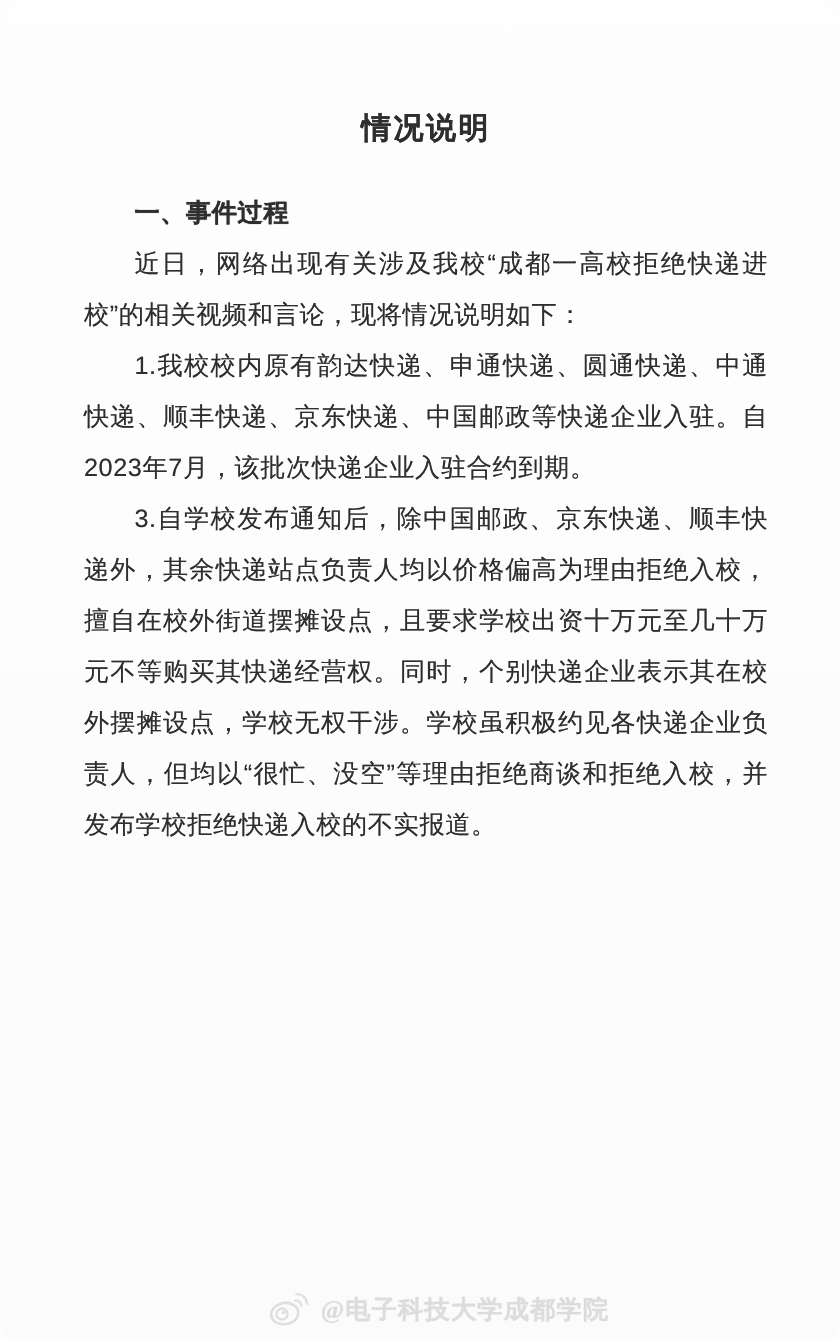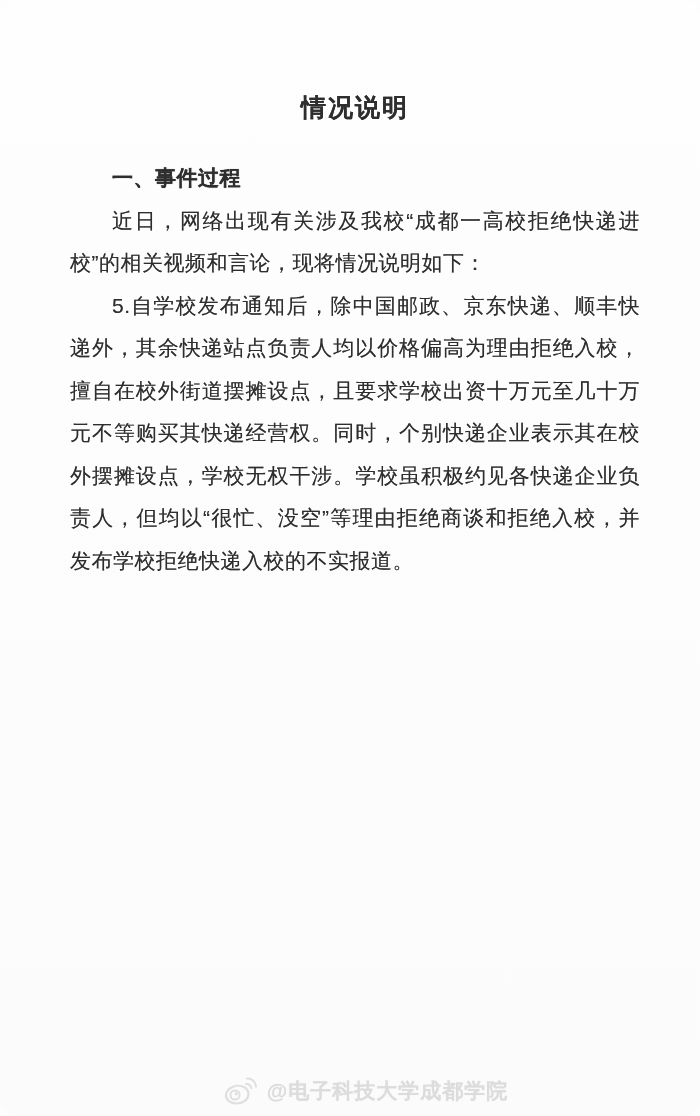--- a/index.html
+++ b/index.html
@@ -61,42 +61,44 @@
     align-items: center;
     gap: 9px;
     transform: translateX(16px);
   }
   .wm-text {
     font-size: 21px;
     letter-spacing: 1px;
     color: #dcdcdc;
     font-weight: 700;
     text-shadow: 0 0 1px rgba(220,220,220,0.6);
+    font-family: Liberation Serif, serif;
   }
   .wm-icon {
     width: 34px;
     height: 30px;
     flex: 0 0 auto;
   }
 </style>
 </head>
 <body>
 
 <div class="page">
   <div class="doc">
 
     <h1 class="doc-title">情况说明</h1>
 
     <p class="para heading">一、事件过程</p>
 
     <p class="para">近日，网络出现有关涉及我校“成都一高校拒绝快递进校”的相关视频和言论，现将情况说明如下：</p>
 
+    <p class="para">1.我校校内原有韵达快递、申通快递、圆通快递、中通快递、顺丰快递、京东快递、中国邮政等快递企业入驻。自2023年7月，该批次快递企业入驻合约到期。</p>
 
 
-    <p class="para">5.自学校发布通知后，除中国邮政、京东快递、顺丰快递外，其余快递站点负责人均以价格偏高为理由拒绝入校，擅自在校外街道摆摊设点，且要求学校出资十万元至几十万元不等购买其快递经营权。同时，个别快递企业表示其在校外摆摊设点，学校无权干涉。学校虽积极约见各快递企业负责人，但均以“很忙、没空”等理由拒绝商谈和拒绝入校，并发布学校拒绝快递入校的不实报道。</p>
+    <p class="para">3.自学校发布通知后，除中国邮政、京东快递、顺丰快递外，其余快递站点负责人均以价格偏高为理由拒绝入校，擅自在校外街道摆摊设点，且要求学校出资十万元至几十万元不等购买其快递经营权。同时，个别快递企业表示其在校外摆摊设点，学校无权干涉。学校虽积极约见各快递企业负责人，但均以“很忙、没空”等理由拒绝商谈和拒绝入校，并发布学校拒绝快递入校的不实报道。</p>
 
 
 
 
   </div>
 
   <div class="watermark">
     <svg class="wm-icon" viewBox="0 0 34 30" aria-hidden="true">
 
       <path d="M13.5 9.5 C19.5 9.5 24.5 13 24.5 18 C24.5 23.5 19 27.5 12.5 27.5 C6.5 27.5 2 24 2 19.5 C2 15.5 5 12.5 8.5 11 C10 10.3 11.8 9.5 13.5 9.5 Z" fill="none" stroke="#dfdfdf" stroke-width="2.2"></path>

